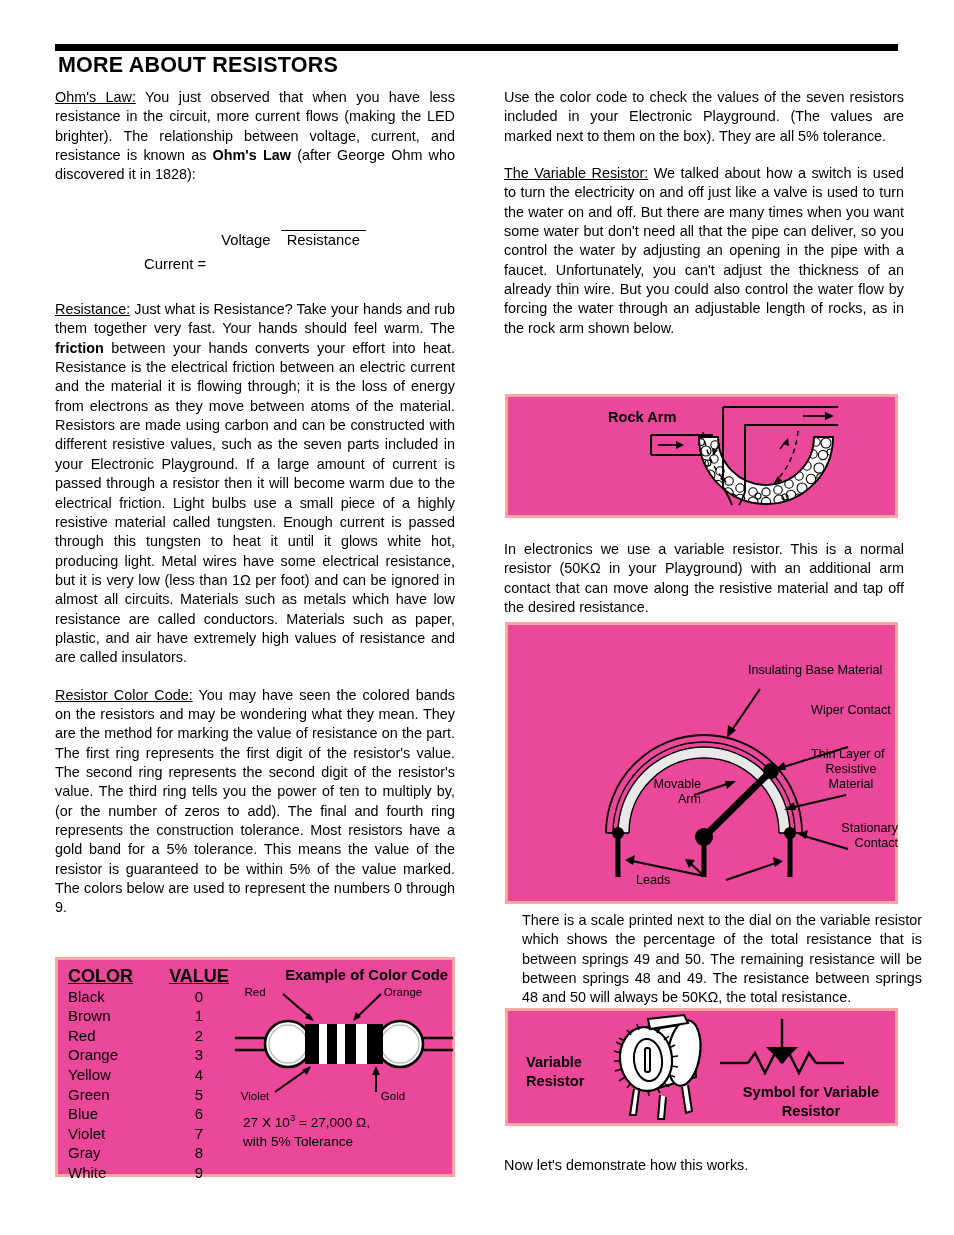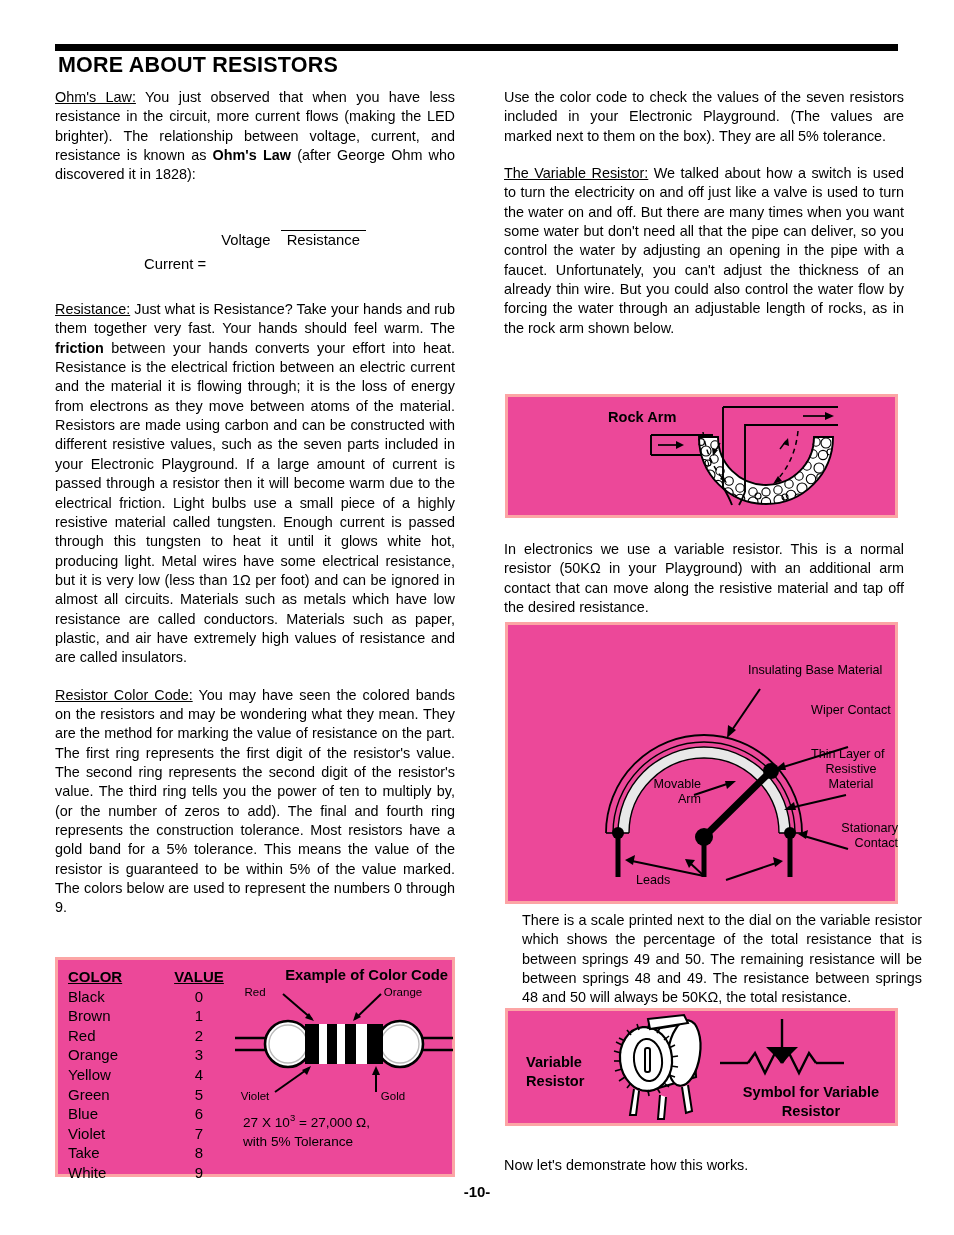--- a/index.html
+++ b/index.html
@@ -91,21 +91,21 @@
   .cc-table {
     position: absolute;
     left: 10px;
     top: 7px;
     font-size: 15px;
     line-height: 19.6px;
   }
   .cc-head {
     font-weight: bold;
     text-decoration: underline;
-    font-size: 15px;
+    font-size: 18px;
   }
   .cc-row { display: flex; }
   .cc-color { width: 95px; }
   .cc-value { width: 72px; text-align: center; }
   .cc-head .cc-color { width: 95px; }
   .cc-head .cc-value { width: 72px; text-align: center; }
 
   .cc-example-title {
     position: absolute;
     left: 185px;
@@ -252,21 +252,21 @@
           </div>
         <div class="cc-row">
             <span class="cc-color">Blue</span>
             <span class="cc-value">6</span>
           </div>
         <div class="cc-row">
             <span class="cc-color">Violet</span>
             <span class="cc-value">7</span>
           </div>
         <div class="cc-row">
-            <span class="cc-color">Take</span>
+            <span class="cc-color">Gray</span>
             <span class="cc-value">8</span>
           </div>
         <div class="cc-row">
             <span class="cc-color">White</span>
             <span class="cc-value">9</span>
           </div>
       </div>
 
       <div class="cc-example-title">Example of Color Code</div>
 
@@ -534,15 +534,14 @@
       </g>
     </svg>
     <div class="sym-label" style="left:222px; top:72px; width:162px; text-align:center;">
       <div>Symbol for Variable</div>
       <div>Resistor</div>
     </div>
   </div>
 
   <div class="closing-line">Now let's demonstrate how this works.</div>
 
-  <div class="page-number">-10-</div>
 
 </div>
 
 </body></html>

